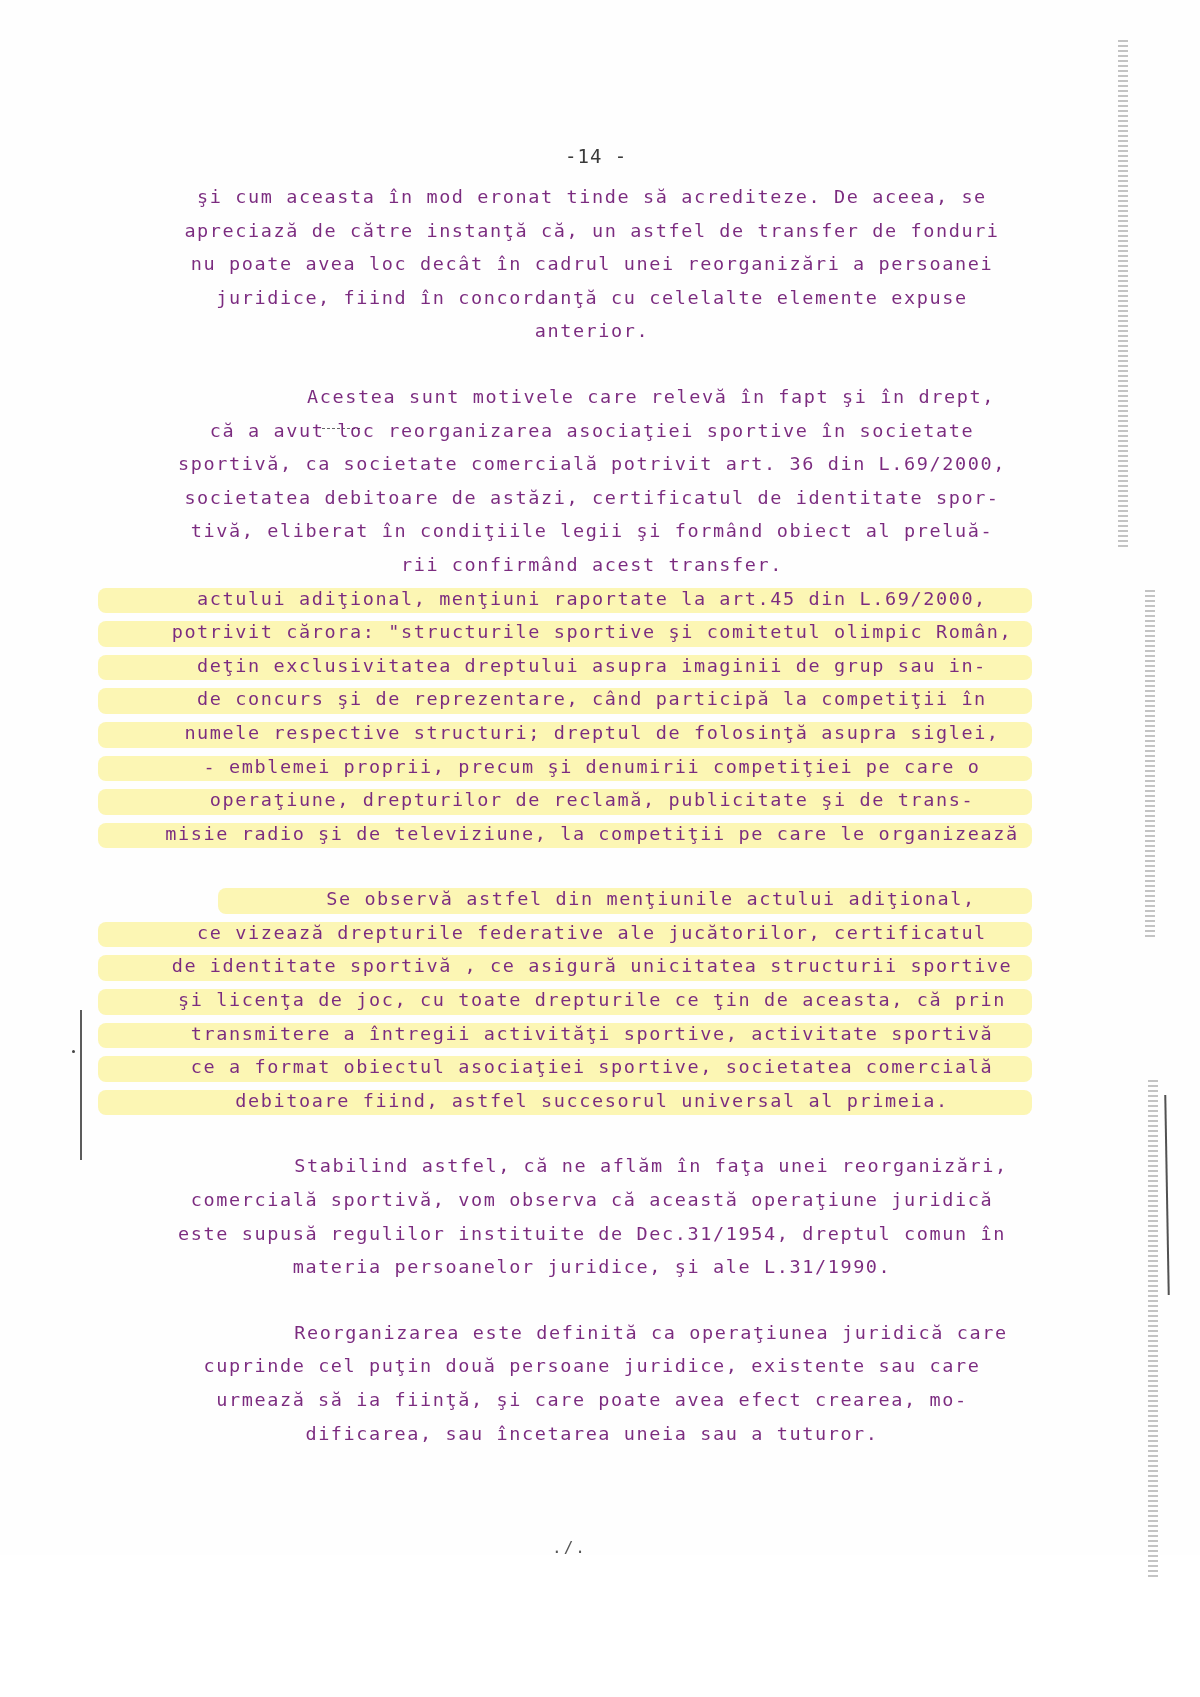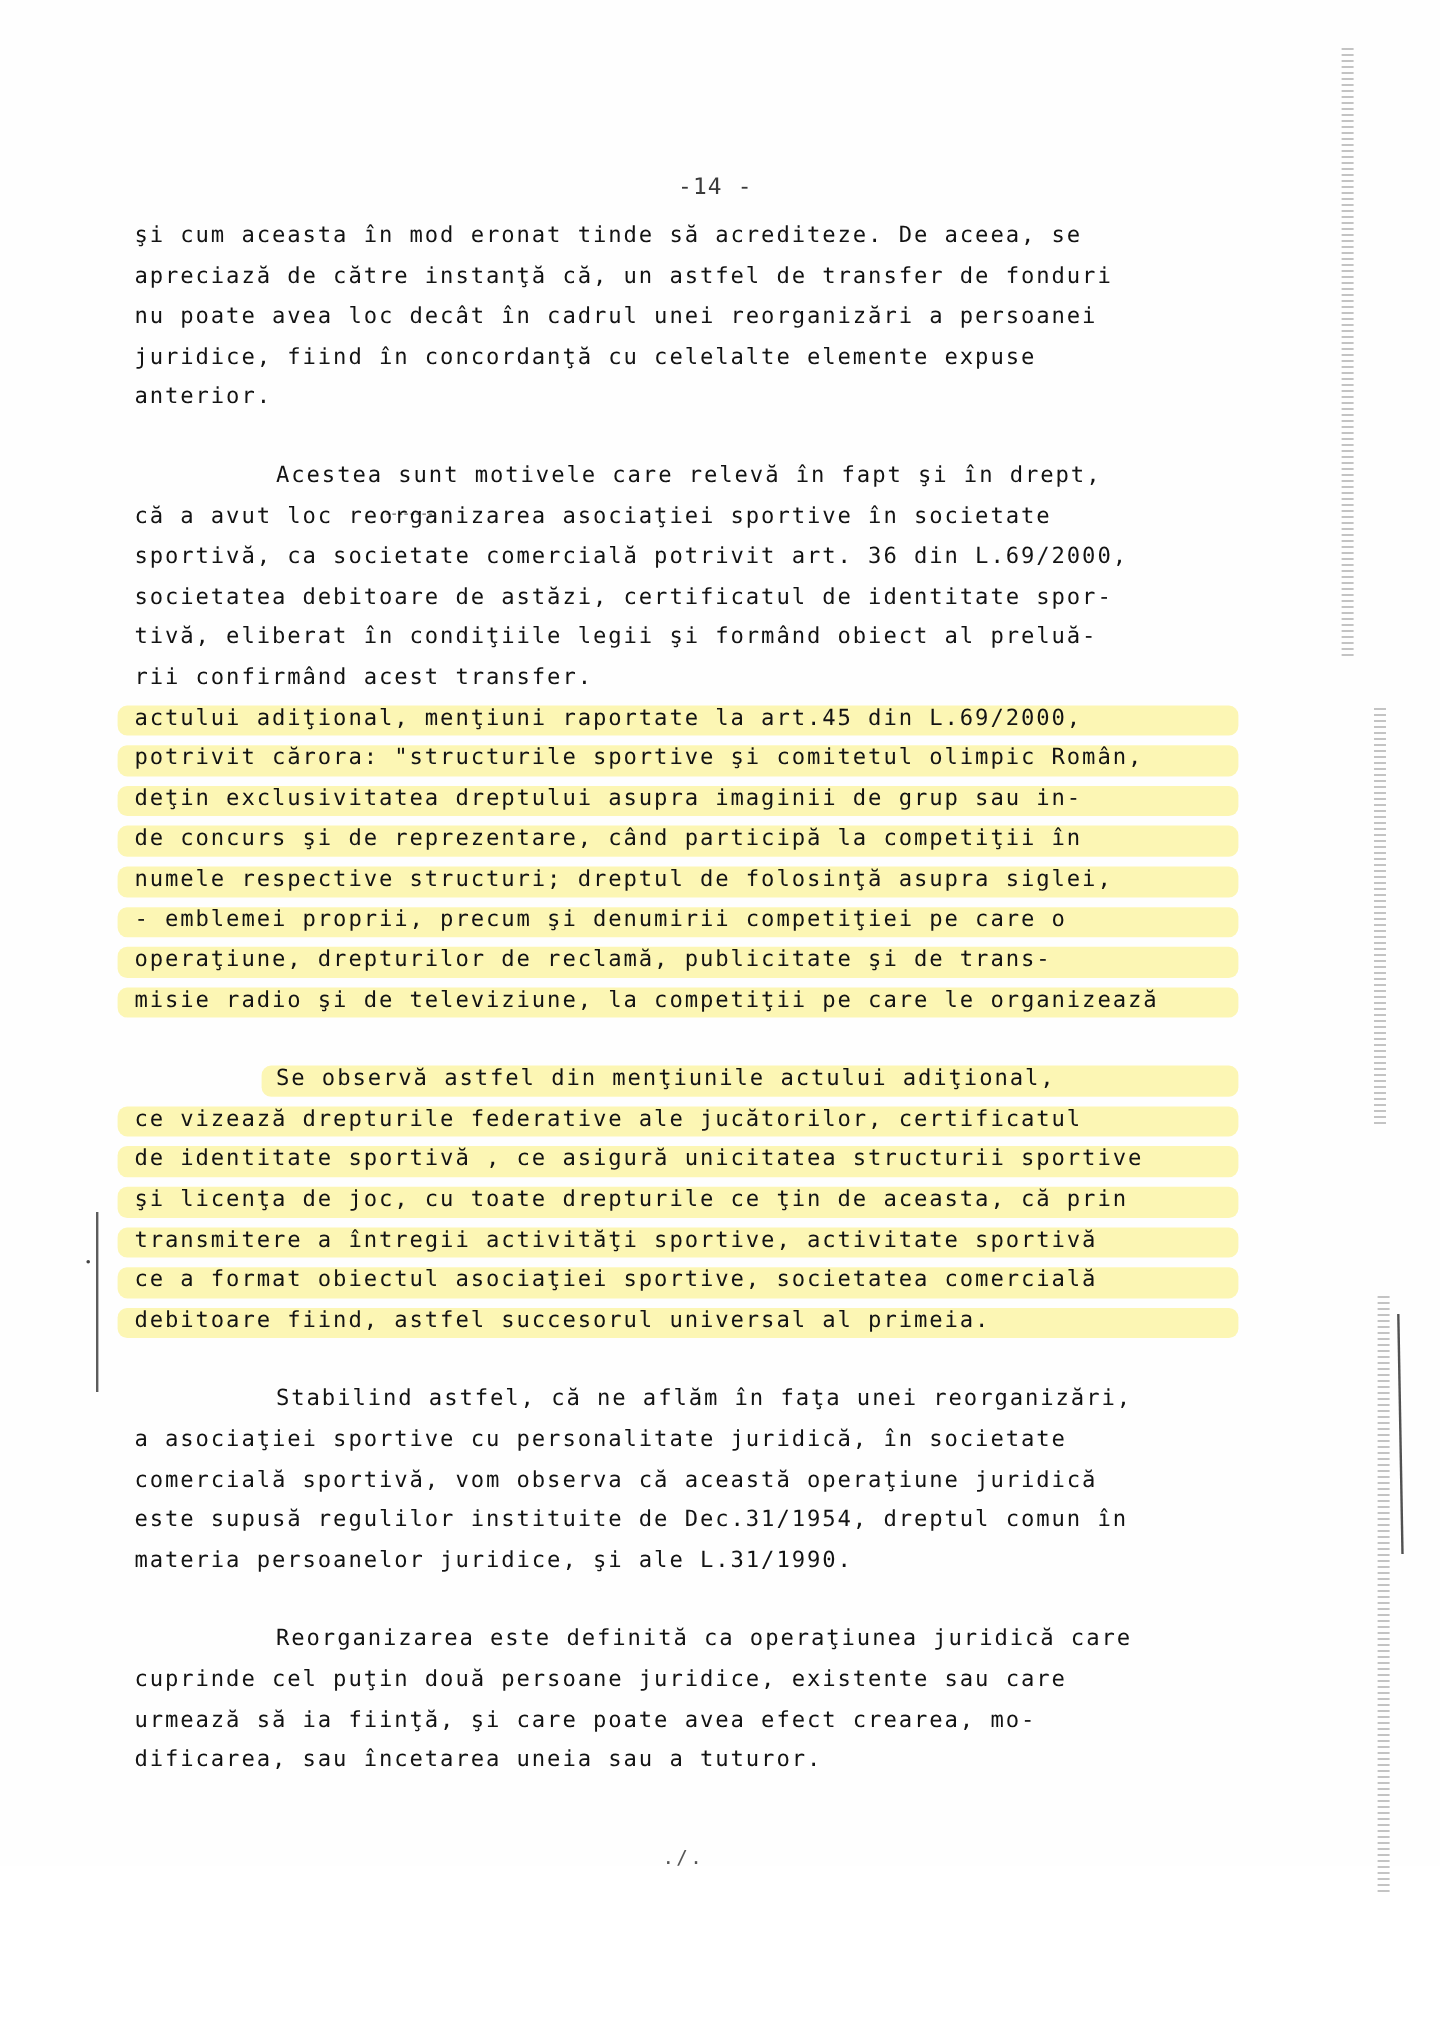--- a/index.html
+++ b/index.html
@@ -13,20 +13,21 @@
       position: relative;
       overflow: hidden;
       font-family: "DejaVu Sans Mono", "Liberation Mono", monospace;
       color: #2a2a2a;
     }
     .page {
       position: absolute;
       left: 0; top: 0;
       width: 1200px; height: 1555px;
       background: #fefefe;
+      text-align: center;
     }
     .page-number {
       position: absolute;
       top: 145px;
       left: 565px;
       font-size: 19px;
       letter-spacing: 1px;
       color: #3a3a3a;
     }
     .body-text {
@@ -35,21 +36,21 @@
       top: 180px;
       width: 960px;
     }
     .line {
       position: relative;
       height: 33.6px;
       line-height: 33.6px;
       font-size: 18.5px;
       letter-spacing: 1.6px;
       white-space: nowrap;
-      color: #000000;
+      color: #701a75;
       opacity: 0.92;
     }
     .line.indent { padding-left: 118px; margin-top: 32px; }
     .line.hl-indent::before { left: 110px; }
     .line.hl::before {
       content: "";
       position: absolute;
       left: -14px;
       right: 40px;
       top: 6px;
@@ -158,21 +159,20 @@
       <div class="line hl"><span> operaţiune, drepturilor de reclamă, publicitate şi de trans-</span></div>
       <div class="line hl"><span>misie radio şi de televiziune, la competiţii pe care le organizează</span></div>
       <div class="line indent hl hl-indent"><span>Se observă astfel din menţiunile actului adiţional,</span></div>
       <div class="line hl"><span>ce vizează drepturile federative ale jucătorilor, certificatul</span></div>
       <div class="line hl"><span>de identitate sportivă , ce asigură unicitatea structurii sportive</span></div>
       <div class="line hl"><span>şi licenţa de joc, cu toate drepturile ce ţin de aceasta, că prin</span></div>
       <div class="line hl"><span>transmitere a întregii activităţi sportive, activitate sportivă</span></div>
       <div class="line hl"><span>ce a format obiectul asociaţiei sportive, societatea comercială</span></div>
       <div class="line hl"><span>debitoare fiind, astfel succesorul universal al primeia.</span></div>
       <div class="line indent"><span>Stabilind astfel, că ne aflăm în faţa unei reorganizări,</span></div>
-      <div class="line"><span>a asociaţiei sportive cu personalitate juridică, în societate</span></div>
       <div class="line"><span>comercială sportivă, vom observa că această operaţiune juridică</span></div>
       <div class="line"><span>este supusă regulilor instituite de Dec.31/1954, dreptul comun în</span></div>
       <div class="line"><span>materia persoanelor juridice, şi ale L.31/1990.</span></div>
       <div class="line indent"><span>Reorganizarea este definită ca operaţiunea juridică care</span></div>
       <div class="line"><span>cuprinde cel puţin două persoane juridice, existente sau care</span></div>
       <div class="line"><span>urmează să ia fiinţă, şi care poate avea   efect crearea, mo-</span></div>
       <div class="line"><span>dificarea, sau încetarea uneia sau a tuturor.</span></div>
     </div>
 
   <div class="continuation-mark">./.</div>

